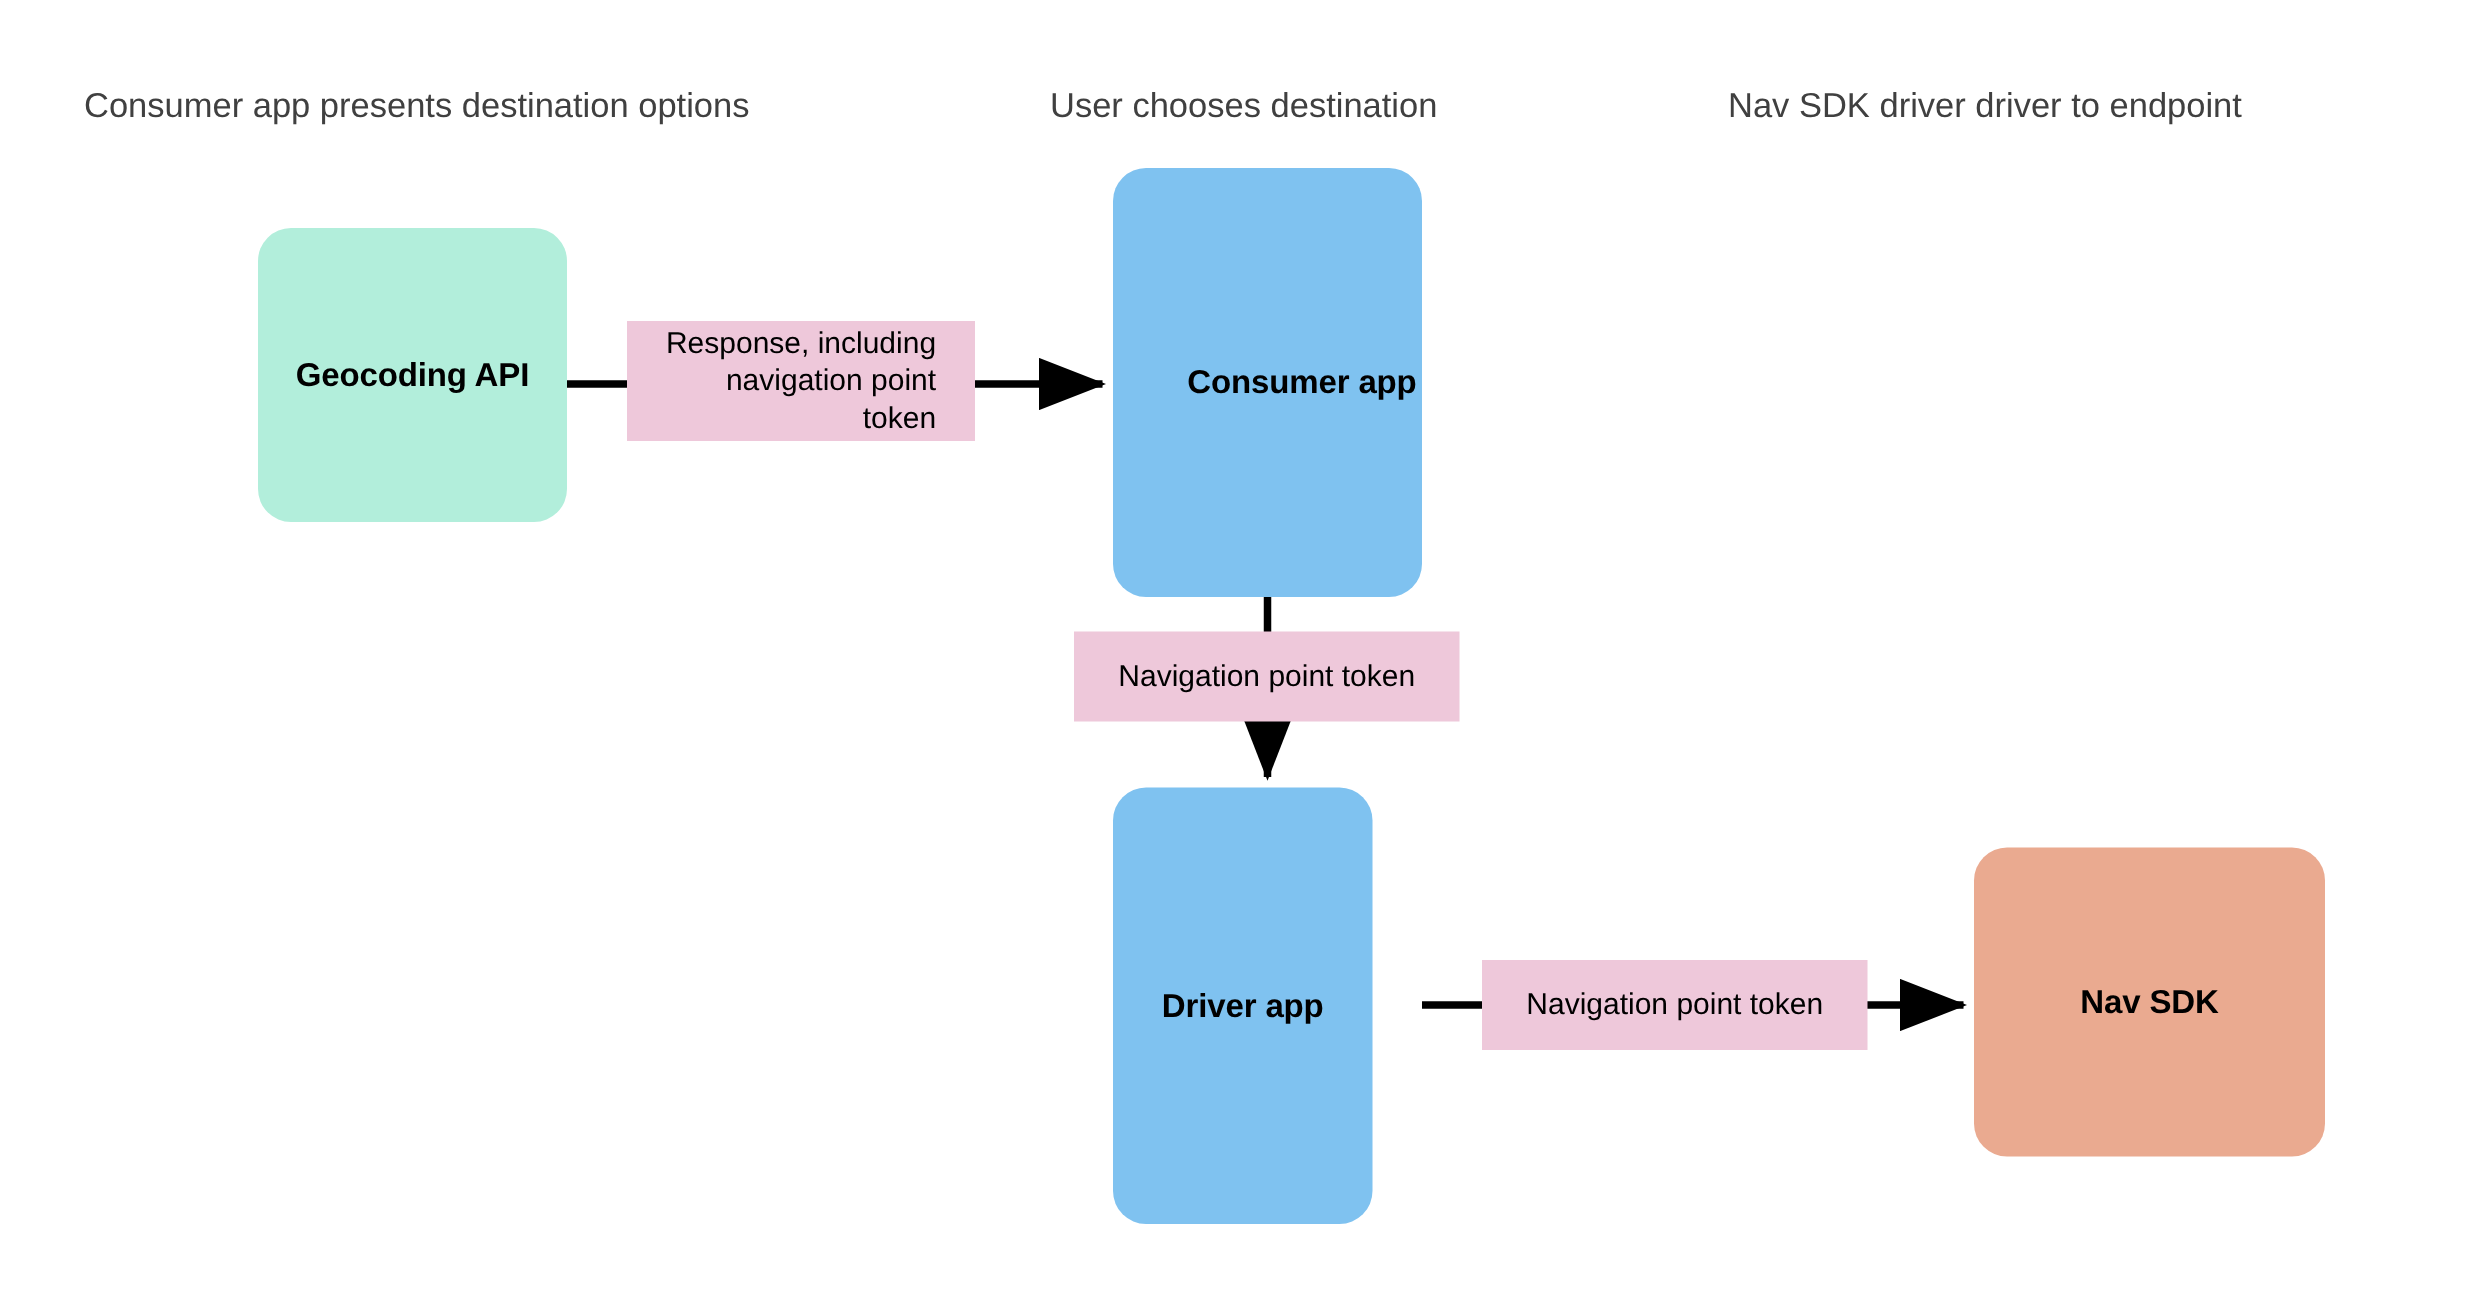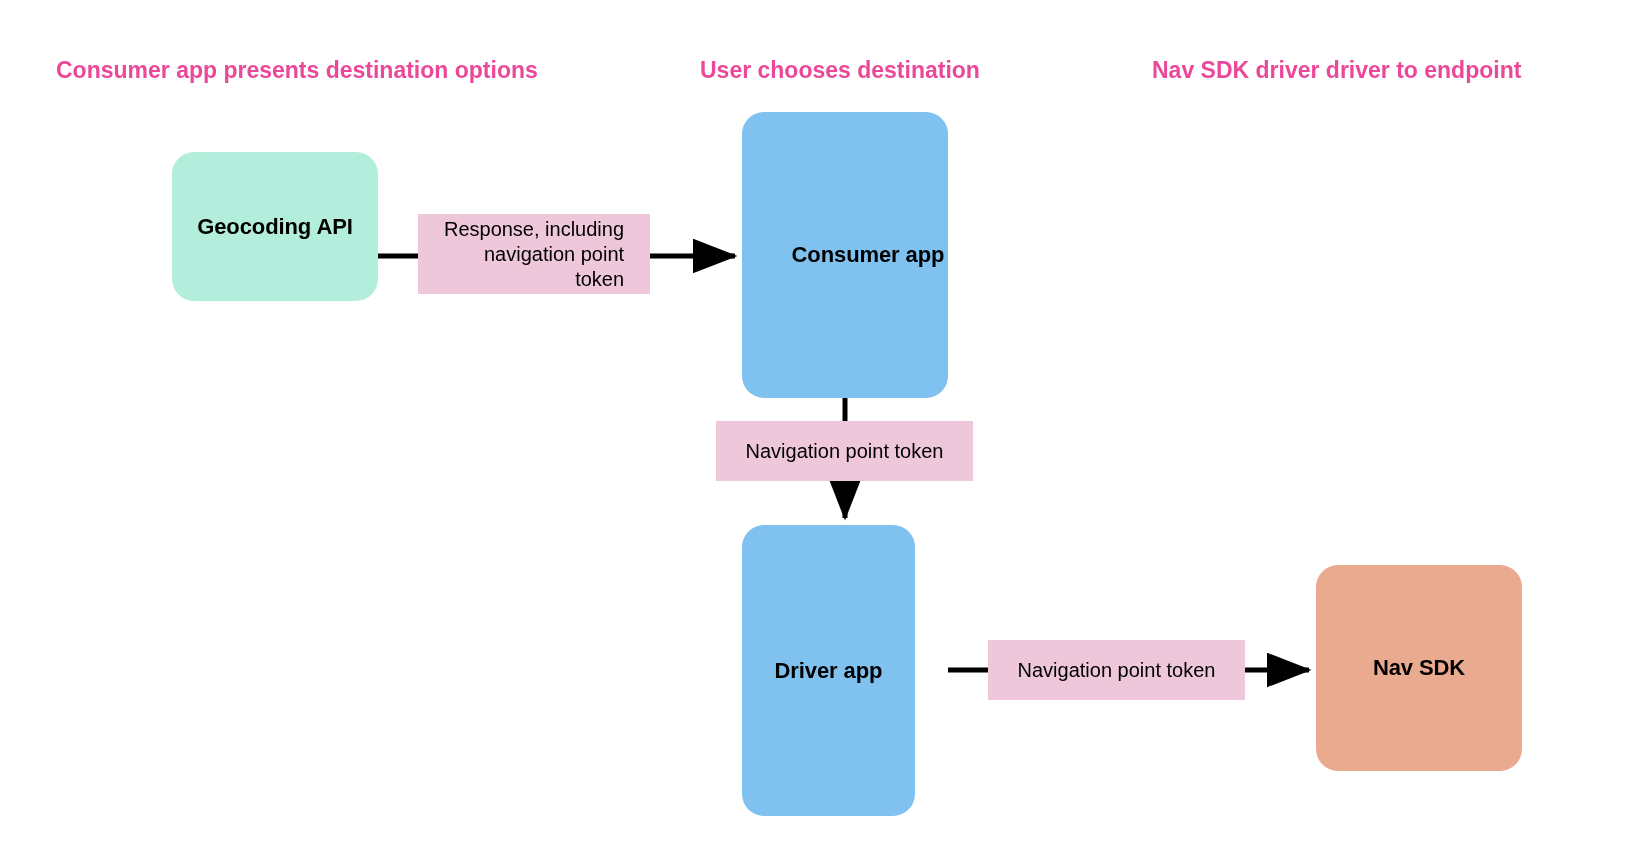--- a/index.html
+++ b/index.html
@@ -17,23 +17,23 @@
     height: 868px;
     background: #ffffff;
     overflow: hidden;
   }
 
   
   .col-header {
     position: absolute;
     font-size: 23px;
     line-height: 1.2;
-    color: #ec4899;
+    color: #404040;
     white-space: nowrap;
-    font-weight: 700;
+    font-weight: 400;
   }
   #header-0 { left: 56px;   top: 57px; }
   #header-1 { left: 700px;  top: 57px; }
   #header-2 { left: 1152px; top: 57px; }
 
   
   .node {
     position: absolute;
     box-sizing: border-box;
     border-radius: 22px;
@@ -42,33 +42,33 @@
     justify-content: center;
     text-align: center;
     font-size: 22px;
     font-weight: 700;
     color: #000000;
     letter-spacing: -0.1px;
   }
 
   #node-geocoding {
     left: 172px;  top: 152px;
-    width: 206px; height: 149px;
+    width: 206px; height: 196px;
   }
   #node-consumer {
     left: 742px;  top: 112px;
     width: 206px; height: 286px; padding-left: 46px;
   }
   #node-driver {
     left: 742px;  top: 525px;
     width: 173px; height: 291px;
   }
   #node-navsdk {
     left: 1316px; top: 565px;
-    width: 206px; height: 206px;
+    width: 234px; height: 206px;
   }
 
   
   .edge-label {
     position: absolute;
     box-sizing: border-box;
     display: flex;
     align-items: center;
     justify-content: center;
     text-align: right;

